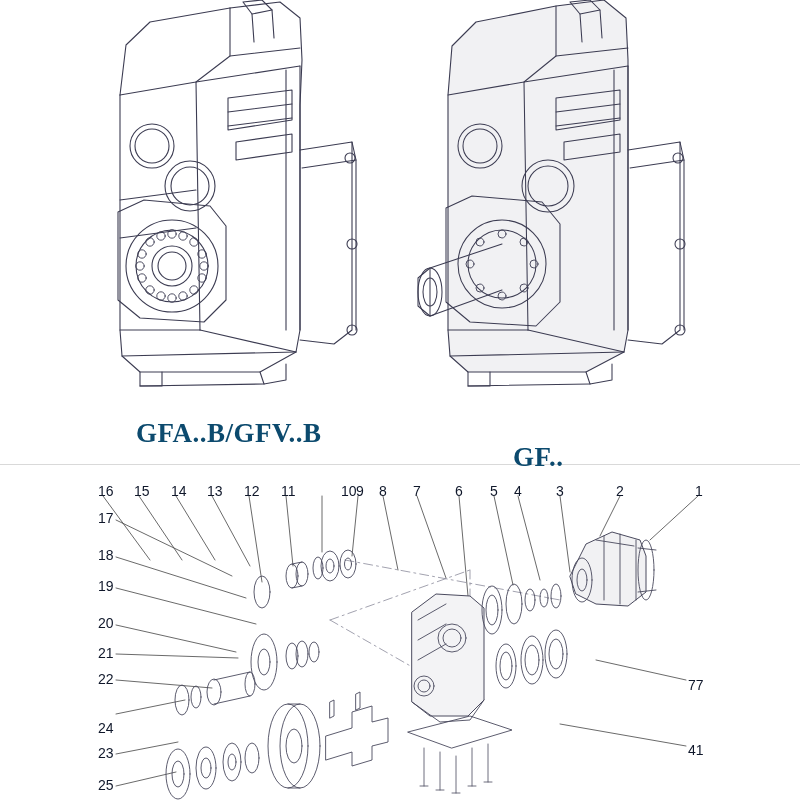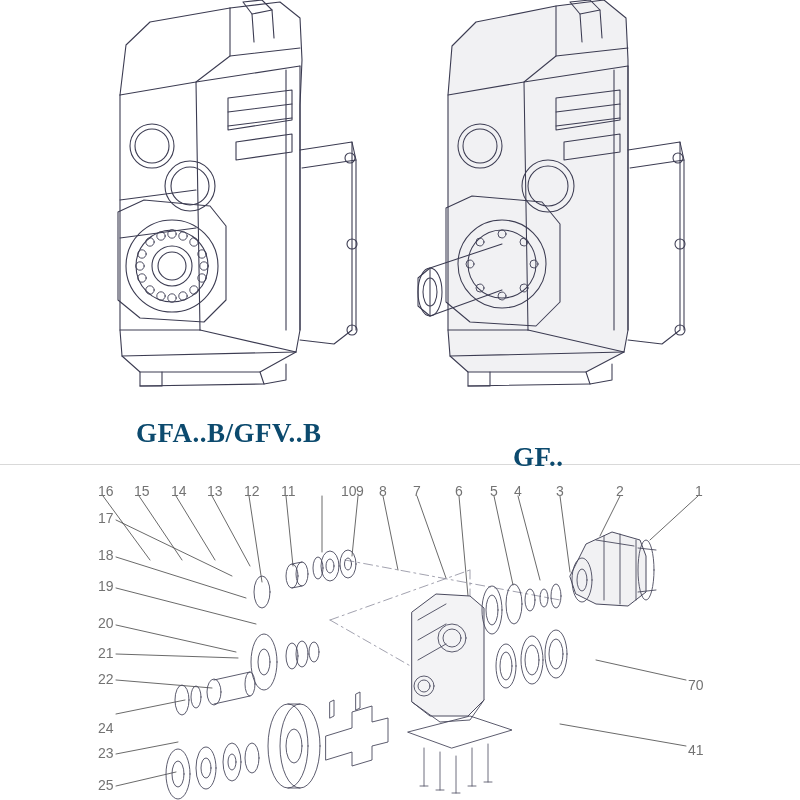--- a/index.html
+++ b/index.html
@@ -18,21 +18,21 @@
     color:#0c4a6e;
     white-space:nowrap;
   }
   .caption{
     font-weight:bold;
     font-size:27px;
     letter-spacing:0.5px;
   }
   .callout{
     font-size:14px;
-    color:#737373;
+    color:#0f172a;
     font-family:"Liberation Sans", sans-serif;
   }
   .divider{
     position:absolute;
     left:0;top:464px;width:800px;height:1px;
     background:#d9d9d9;
   }
 </style>
 </head>
 <body>
@@ -347,16 +347,16 @@
   <div class="label callout" style="left:98px;top:510px;text-align:right;">17</div>
   <div class="label callout" style="left:98px;top:547px;">18</div>
   <div class="label callout" style="left:98px;top:578px;">19</div>
   <div class="label callout" style="left:98px;top:615px;">20</div>
   <div class="label callout" style="left:98px;top:645px;">21</div>
   <div class="label callout" style="left:98px;top:671px;">22</div>
   <div class="label callout" style="left:98px;top:745px;">23</div>
   <div class="label callout" style="left:98px;top:720px;">24</div>
   <div class="label callout" style="left:98px;top:777px;">25</div>
 
-  <div class="label callout" style="left:688px;top:677px;">70</div>
+  <div class="label callout" style="left:688px;top:677px;">77</div>
   <div class="label callout" style="left:688px;top:742px;">41</div>
 
 </div>
 
 </body></html>

